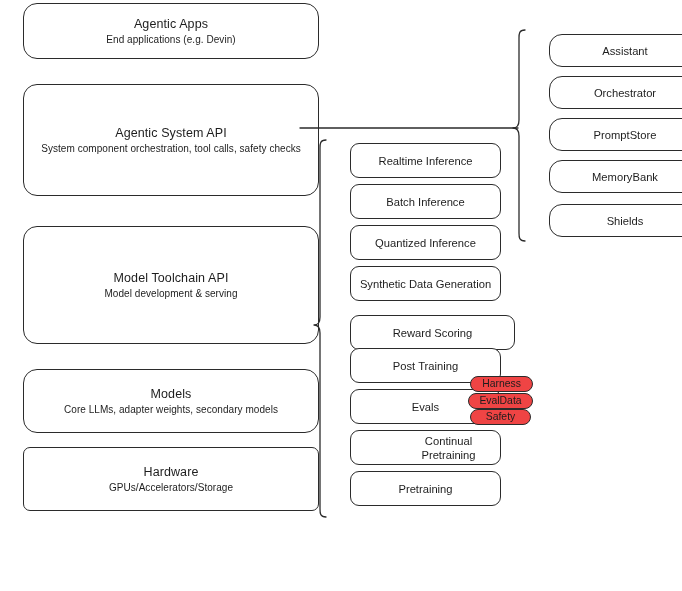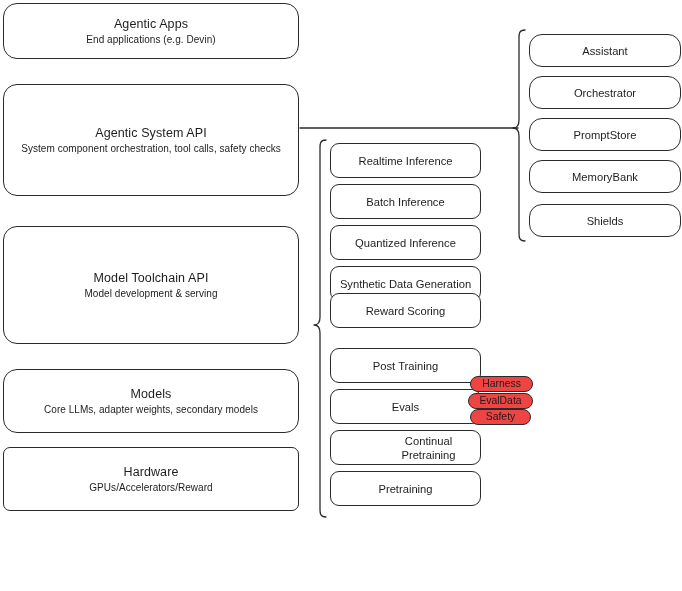--- a/index.html
+++ b/index.html
@@ -21,20 +21,21 @@
   .box {
     position: absolute;
     box-sizing: border-box;
     border: 1.3px solid #2b2b2b;
     background: #ffffff;
     display: flex;
     flex-direction: column;
     align-items: center;
     justify-content: center;
     text-align: center;
+    margin-left: 20px;
   }
   .layer-box {
     border-radius: 14px;
   }
   .layer-title {
     font-size: 12.5px;
     line-height: 16px;
     color: #1d1d1d;
     letter-spacing: 0.1px;
   }
@@ -113,37 +114,37 @@
     <div class="layer-sub">Model development &amp; serving</div>
   </div>
 
   <div class="box layer-box" style="left:3px; top:369px; width:296px; height:64px;">
     <div class="layer-title">Models</div>
     <div class="layer-sub">Core LLMs, adapter weights, secondary models</div>
   </div>
 
   <div class="box layer-box" style="left:3px; top:447px; width:296px; height:64px;border-radius:7px;">
     <div class="layer-title">Hardware</div>
-    <div class="layer-sub">GPUs/Accelerators/Reward</div>
+    <div class="layer-sub">GPUs/Accelerators/Storage</div>
   </div>
 
 
   <div class="box cap-box" style="left:330px; top:143px; width:151px; height:35px;">
     <div class="cap-label">Realtime Inference</div>
   </div>
   <div class="box cap-box" style="left:330px; top:184px; width:151px; height:35px;">
     <div class="cap-label">Batch Inference</div>
   </div>
   <div class="box cap-box" style="left:330px; top:225px; width:151px; height:35px;">
     <div class="cap-label">Quantized Inference</div>
   </div>
   <div class="box cap-box" style="left:330px; top:266px; width:151px; height:35px;">
     <div class="cap-label">Synthetic Data Generation</div>
   </div>
-  <div class="box cap-box" style="left:330px; top:293px; width:151px; height:35px;">
+  <div class="box cap-box" style="left:330px; top:315px; width:165px; height:35px;">
     <div class="cap-label">Reward Scoring</div>
   </div>
   <div class="box cap-box" style="left:330px; top:348px; width:151px; height:35px;">
     <div class="cap-label">Post Training</div>
   </div>
   <div class="box cap-box" style="left:330px; top:389px; width:151px; height:35px;">
     <div class="cap-label">Evals</div>
   </div>
   <div class="box cap-box" style="left:330px; top:430px; width:151px; height:35px;padding-left:46px;">
     <div class="cap-label">Continual Pretraining</div>

